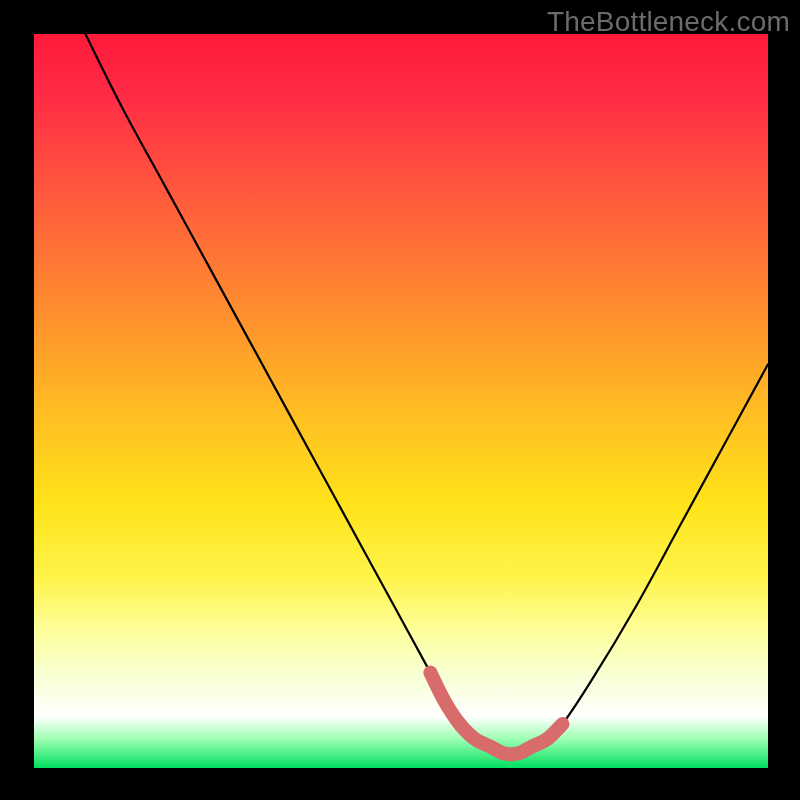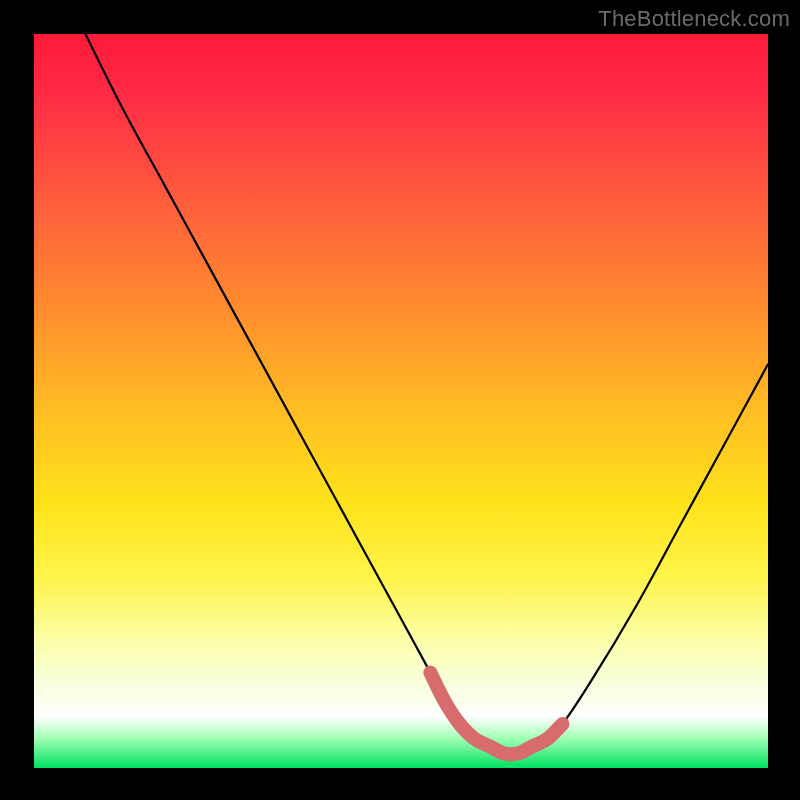--- a/index.html
+++ b/index.html
@@ -40,21 +40,21 @@
       #ffffff 93%,
       #9fffb3 96%,
       #00e060 100%
     );
   }
   .watermark {
     position: absolute;
     top: 6px;
     right: 10px;
     color: #6b6b6b;
-    font-size: 22px;
+    font-size: 28px;
     font-weight: 400;
     letter-spacing: 0.2px;
     user-select: none;
   }
   svg.curve {
     position: absolute;
     top: 0;
     left: 0;
     width: 734px;
     height: 734px;

